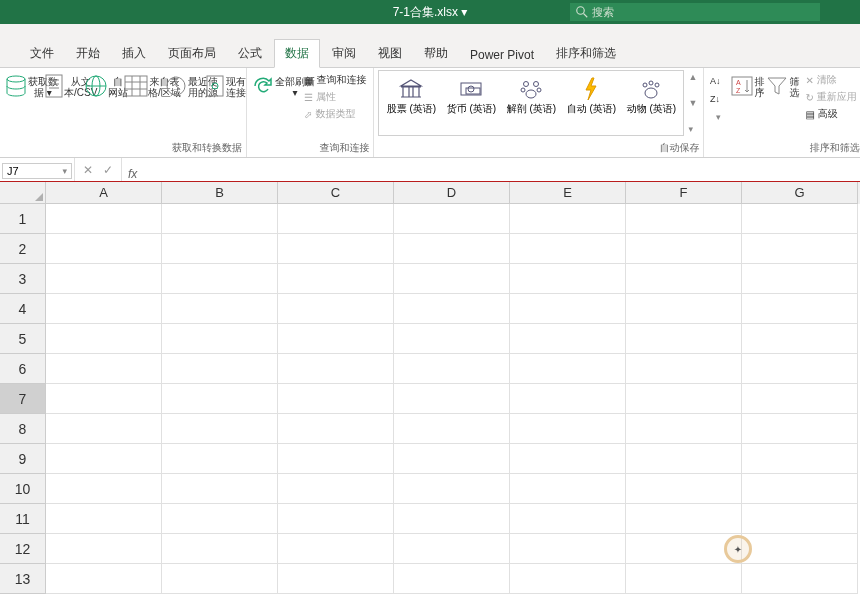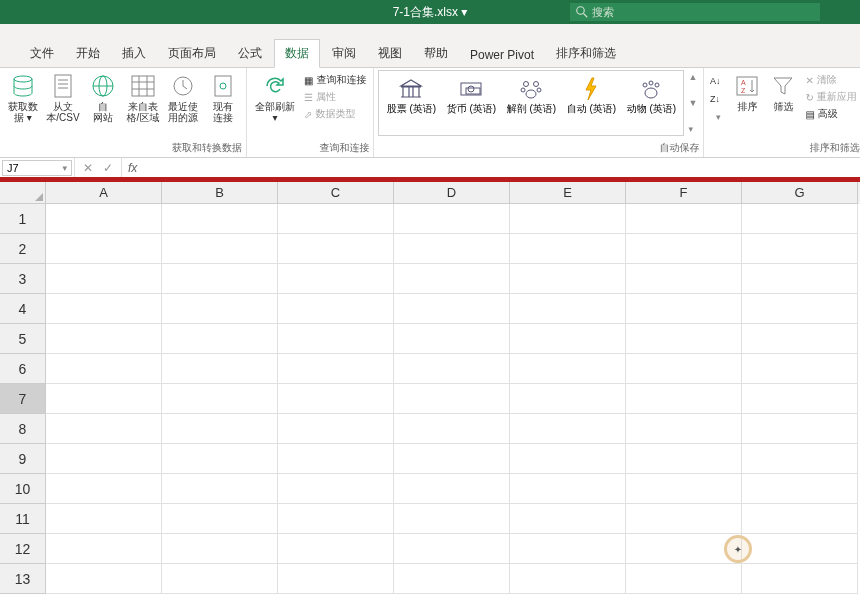--- a/index.html
+++ b/index.html
@@ -17,35 +17,35 @@
 
 .menubar { background: #f3f2f1; height: 44px; display: flex; align-items: flex-end; border-bottom: 1px solid #d0d0d0; padding-left: 20px; gap: 2px; }
 .menu-tab { padding: 5px 10px; font-size: 12px; cursor: pointer; color: #333; }
 .menu-tab.active { background: #fff; border: 1px solid #d0d0d0; border-bottom: 1px solid #fff; margin-bottom: -1px; color: #217346; font-weight: 500; }
 
 
 .ribbon { background: #fff; height: 90px; display: flex; border-bottom: 1px solid #d0d0d0; }
 .ribbon-group { border-right: 1px solid #e0e0e0; display: flex; flex-direction: column; justify-content: space-between; padding: 2px 4px 1px; }
 .group-body { display: flex; gap: 2px; flex: 1; align-items: flex-start; }
 .group-label { text-align: right; font-size: 10px; color: #666; padding: 1px 0; }
-.big-btn { display: flex; flex-direction: column; align-items: center; width: 38px; padding-top: 2px; cursor: pointer; }
+.big-btn { display: flex; flex-direction: row; align-items: center; width: 38px; padding-top: 2px; cursor: pointer; }
 .big-btn .icon { width: 28px; height: 28px; display: flex; align-items: center; justify-content: center; }
 .big-btn .lbl { font-size: 10px; text-align: center; line-height: 1.1; margin-top: 1px; color: #333; }
 .small-btns { display: flex; flex-direction: column; gap: 1px; padding-top: 2px; }
 .small-btn { display: flex; align-items: center; gap: 3px; font-size: 10px; padding: 1px 3px; cursor: pointer; color: #333; white-space: nowrap; }
 .small-btn.disabled { color: #aaa; }
 .datatype-box { border: 1px solid #d0d0d0; padding: 4px; display: flex; gap: 4px; align-items: flex-start; height: 66px; }
 .datatype-item { display: flex; flex-direction: column; align-items: center; width: 56px; cursor: pointer; }
 .datatype-item .icon { width: 28px; height: 28px; display:flex; align-items:center; justify-content:center; }
 .datatype-item .lbl { font-size: 10px; text-align: center; line-height: 1.1; }
 .sort-ctrl { display:flex; flex-direction:column; gap:0px; padding-top:2px; }
 .sort-ctrl .sbtn { width:20px; height:18px; display:flex; align-items:center; justify-content:center; font-size:10px; cursor:pointer; }
 
 
-.formulabar { height: 24px; display: flex; align-items: center; border-bottom: 5px solid #b91c1c; background: #fff; }
+.formulabar { height: 24px; display: flex; align-items: flex-end; border-bottom: 1px solid #b91c1c; background: #fff; }
 .namebox { width: 70px; border: 1px solid #ccc; margin: 2px; padding: 1px 4px; font-size: 11px; display:flex; align-items:center; justify-content:space-between; }
 .fb-btns { display: flex; gap: 2px; padding: 0 4px; border-left: 1px solid #e0e0e0; border-right: 1px solid #e0e0e0; height: 100%; align-items: center; }
 .fb-btn { width: 18px; text-align: center; color: #999; cursor: pointer; font-size: 12px; }
 .fx-label { font-style: italic; font-size: 12px; color: #666; padding: 0 6px; }
 .formula-input { flex: 1; border: none; outline: none; font-size: 11px; padding: 0 4px; }
 
 
 .grid { position: relative; }
 .col-headers { display: flex; background: #f0f0f0; height: 22px; }
 .corner { width: 46px; border-right: 1px solid #ccc; border-bottom: 1px solid #ccc; background: #f0f0f0; position: relative; }

